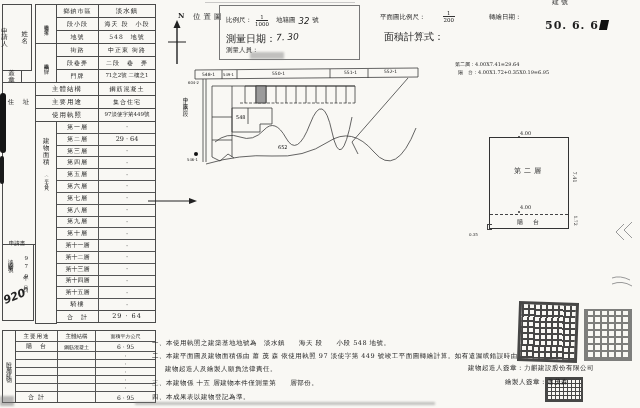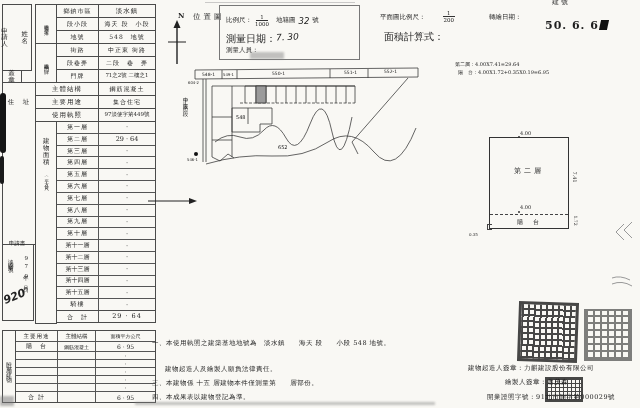--- a/index.html
+++ b/index.html
@@ -313,32 +313,30 @@
     <div class="dim" style="right:-12px;top:36px;transform:rotate(90deg)">7.41</div>
     <div class="dim" style="left:30px;top:66px">4.00</div>
     <div class="dim" style="right:-12px;top:80px;font-size:4.5px;transform:rotate(90deg)">1.72</div>
     <div class="dim" style="left:-21px;top:94px;font-size:4px">0.35</div>
     <div class="abs" style="left:-3px;top:86px;width:5px;height:6px;border:1px solid #444;border-right:none"></div>
     <div class="abs" style="left:28px;top:-2px;width:2px;height:2px;background:#333;border-radius:50%"></div>
     <div class="abs" style="left:28px;top:73px;width:2px;height:2px;background:#333;border-radius:50%"></div>
   </div>
 
   <div class="note" style="left:152px;top:339px">一、本使用執照之建築基地地號為　淡水鎮　　海天 段　　小段 548 地號。</div>
+  <div class="note" style="left:152px;top:352px">二、本建平面圖及建物面積係由 蕭 茂 森 依使用執照 97 淡使字第 449 號竣工平面圖轉繪計算。如有遺漏或錯誤時由</div>
   <div class="note" style="left:165px;top:365px">建物起造人及繪製人願負法律責任。</div>
   <div class="note" style="left:152px;top:379px">三、本建物係 十五 層建物本件僅測量第　　層部份。</div>
   <div class="note" style="left:152px;top:393px">四、本成果表以建物登記為準。</div>
 
   <div class="sig" style="left:468px;top:364px">
     <span>建物起造人簽章：</span><span>力麒建設股份有限公司</span>
   </div>
   <div class="sig" style="left:505px;top:378px">
     <span>繪製人簽章：</span><span>蕭茂森</span>
-  </div>
-  <div class="sig" style="left:487px;top:393px">
-    <span>開業證照字號：</span><span>91北市測字第000029號</span>
   </div>
 
   <div class="seal" style="left:518px;top:302px;width:60px;height:60px;transform:rotate(2deg)"></div>
   <div class="seal" style="left:584px;top:309px;width:48px;height:52px;opacity:.55;border-width:2px;
        background:repeating-linear-gradient(0deg,#1b1b1b 0 2px,transparent 2px 7px),repeating-linear-gradient(90deg,#1b1b1b 0 2px,transparent 2px 7px)"></div>
   <div class="seal" style="left:545px;top:377px;width:38px;height:25px;border-width:2px;
        background:repeating-linear-gradient(0deg,#1b1b1b 0 1.5px,transparent 1.5px 4px),repeating-linear-gradient(90deg,#1b1b1b 0 1.5px,transparent 1.5px 4px)"></div>
 
   <svg class="abs" style="left:608px;top:220px" width="30" height="72" viewBox="0 0 30 72">
     <g stroke="#999" stroke-width="1" fill="none">

